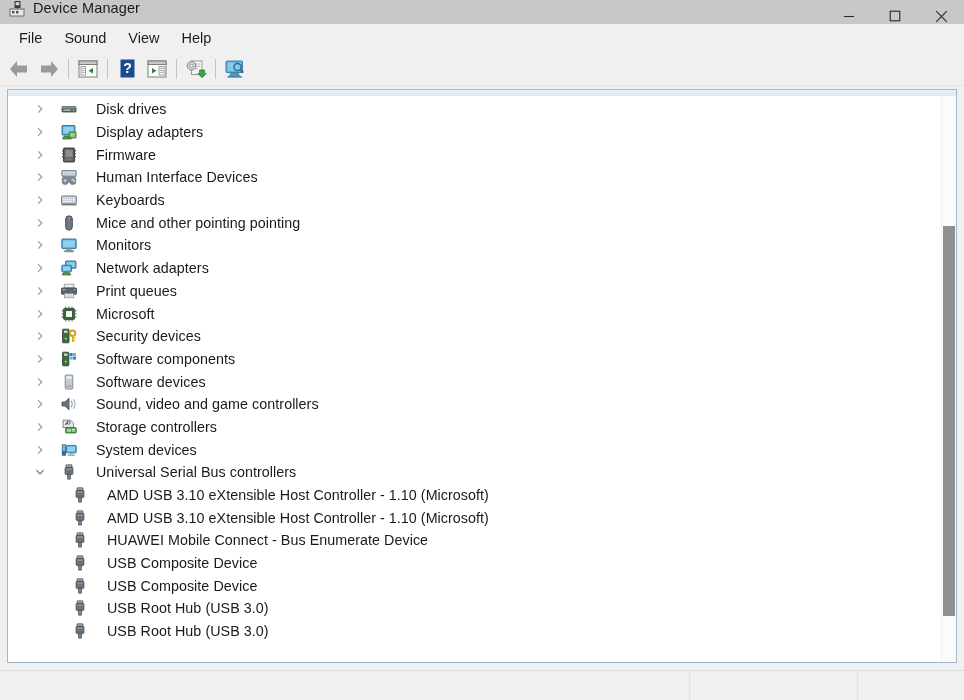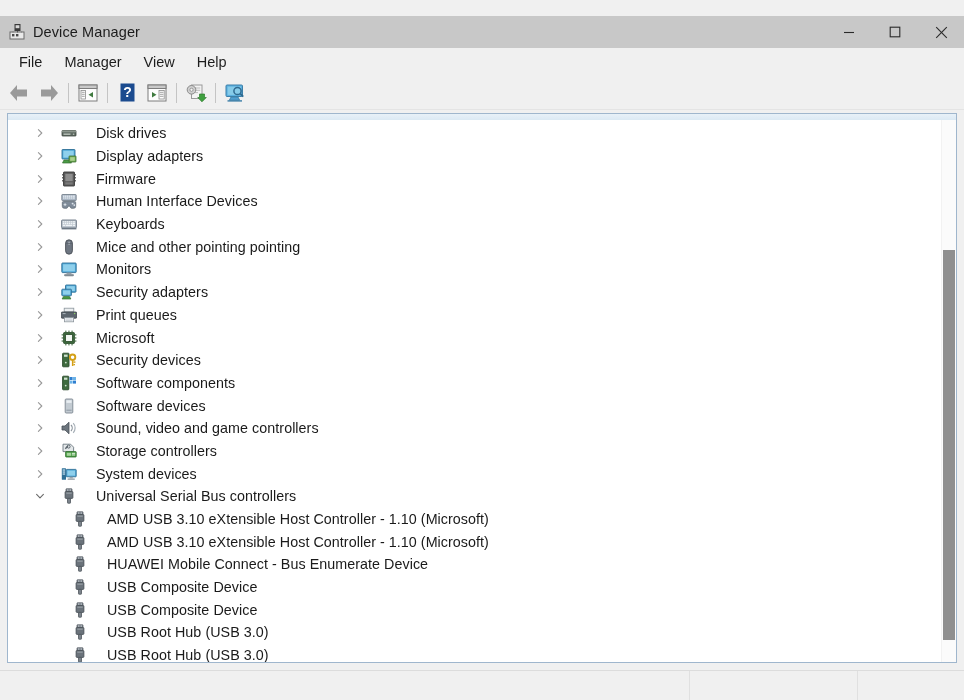--- a/index.html
+++ b/index.html
@@ -13,26 +13,25 @@
   .window {
     position: relative;
     width: 964px; height: 700px;
     background: #f0f0f0;
     display: flex; flex-direction: column;
     box-sizing: border-box;
   }
 
   
   .titlebar {
-    height: 32px;
+    height: 24px;
     background: #c8c8c8;
-    display: flex; align-items: center;
+    display: flex; align-items: flex-start;
     flex: 0 0 auto;
     position: relative;
-    margin-top: 16px;
   }
   .app-icon {
     width: 18px; height: 18px;
     margin-left: 8px; margin-right: 7px;
     position: relative;
     flex: 0 0 auto;
   }
   .title-text {
     font-size: 14.5px;
     color: #1c1c1c;
@@ -210,21 +209,21 @@
         <svg width="13" height="13" viewBox="0 0 13 13">
           <line x1="1.2" y1="1.2" x2="11.8" y2="11.8" stroke="#2a2a2a" stroke-width="1.1"></line>
           <line x1="11.8" y1="1.2" x2="1.2" y2="11.8" stroke="#2a2a2a" stroke-width="1.1"></line>
         </svg>
       </div>
     </div>
   </div>
 
   <div class="menubar">
     <div class="menu-item">File</div>
-    <div class="menu-item">Manager</div>
+    <div class="menu-item">Sound</div>
     <div class="menu-item">View</div>
     <div class="menu-item">Help</div>
   </div>
 
   <div class="toolbar">
 
     <div class="tb-btn">
       <svg width="22" height="20" viewBox="0 0 22 20">
         <path d="M9 2 L9 6.5 L19 6.5 L19 13.5 L9 13.5 L9 18 L2 10 Z" fill="#9a9a9a"></path>
       </svg>
@@ -445,21 +444,21 @@
                   <path d="M3.4 1.6 L6.8 5 L3.4 8.4" fill="none" stroke="#9a9a9a" stroke-width="1.1" stroke-linecap="round" stroke-linejoin="round"></path>
                 </svg>
               </span>
               <span class="row-icon"><svg width="16" height="16" viewBox="0 0 16 16">
                   <rect x="4.5" y="1" width="10.5" height="7.2" rx="0.7" fill="#4fa8d8" stroke="#2f6f96" stroke-width="0.9"></rect>
                   <rect x="5.7" y="2.2" width="8.1" height="4.8" fill="#8fd0ec"></rect>
                   <rect x="0.8" y="5.2" width="9.6" height="6.6" rx="0.7" fill="#4fa8d8" stroke="#2f6f96" stroke-width="0.9"></rect>
                   <rect x="2" y="6.4" width="7.2" height="4.2" fill="#8fd0ec"></rect>
                   <path d="M2.5 12.6 h6 l1.4 2.4 h-8.8 z" fill="#4a9c45" stroke="#356f32" stroke-width="0.7"></path>
                 </svg></span>
-              <span class="row-label">Security adapters</span>
+              <span class="row-label">Network adapters</span>
             </div>
             <div class="row depth-0">
               <span class="chev">
                 <svg width="10" height="10" viewBox="0 0 10 10">
                   <path d="M3.4 1.6 L6.8 5 L3.4 8.4" fill="none" stroke="#9a9a9a" stroke-width="1.1" stroke-linecap="round" stroke-linejoin="round"></path>
                 </svg>
               </span>
               <span class="row-icon"><svg width="16" height="16" viewBox="0 0 16 16">
                   <rect x="3.2" y="1.2" width="9.6" height="3.6" fill="#eceff1" stroke="#8b949c" stroke-width="0.8"></rect>
                   <path d="M1.2 5 h13.6 a1 1 0 0 1 1 1 v4.2 a1 1 0 0 1 -1 1 h-13.6 a1 1 0 0 1 -1 -1 v-4.2 a1 1 0 0 1 1 -1 z" fill="#5d666e" stroke="#3c444a" stroke-width="0.8"></path>

